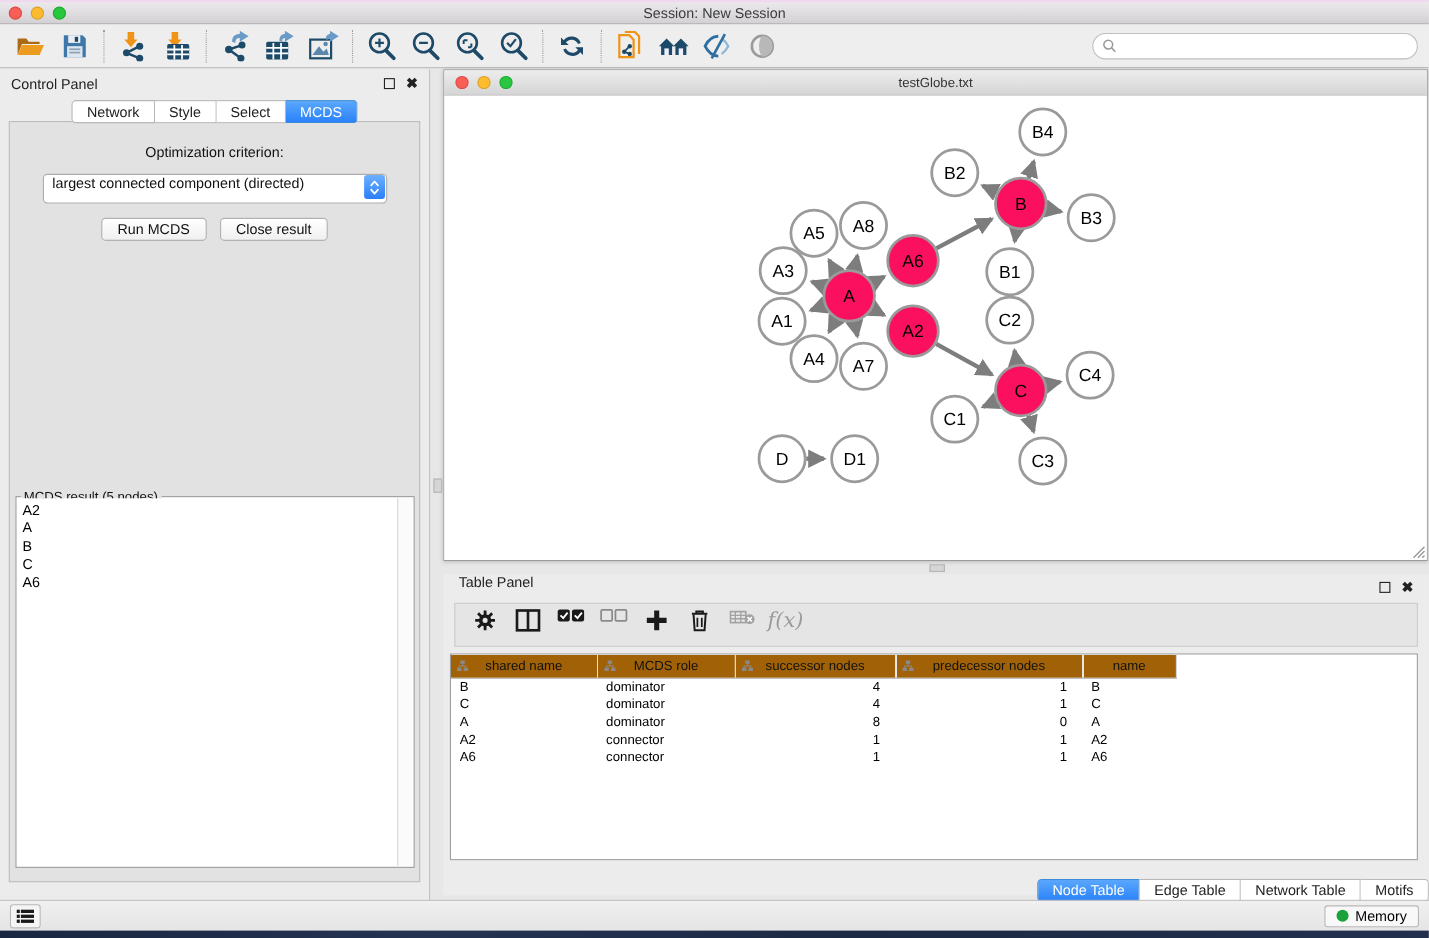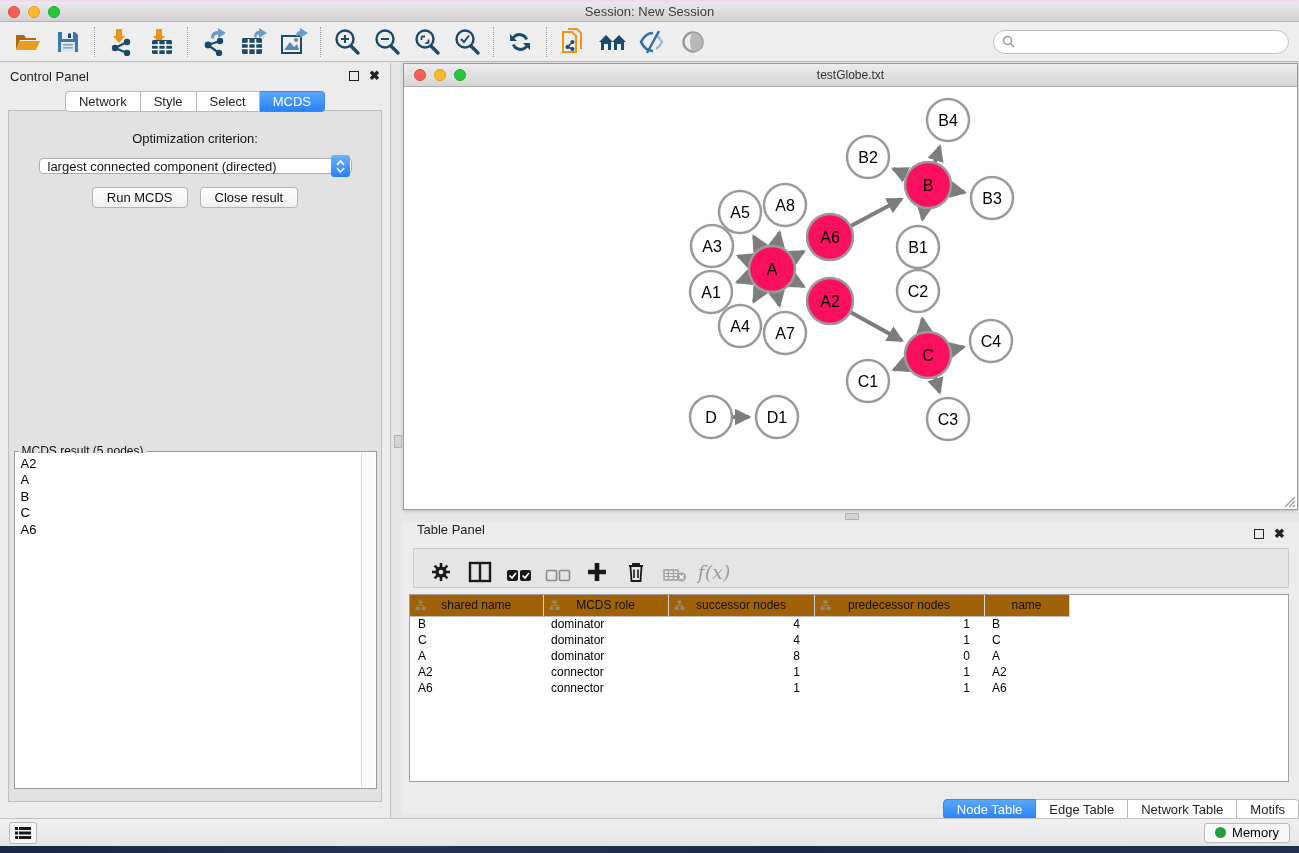--- a/index.html
+++ b/index.html
@@ -33,21 +33,21 @@
   .panel-btns { display:flex; gap:10px; align-items:center; }
   .float-btn { width:10px; height:10px; border:1.5px solid #222; background:transparent; display:inline-block; cursor:pointer; }
   .close-btn { font-size:13px; font-weight:bold; color:#222; cursor:pointer; line-height:10px; }
   .cp-tabs { display:flex; justify-content:center; margin-top:2px; position:relative; z-index:2; }
   .seg-tab { background:#fff; border:1px solid #b9b8b9; border-left:none; padding:2px 13px; font-size:13px; color:#222; cursor:pointer; }
   .seg-tab:first-child { border-left:1px solid #b9b8b9; border-radius:4px 0 0 4px; }
   .seg-tab:last-child { border-radius:0 4px 4px 0; }
   .seg-tab.selected { background:linear-gradient(#5aa7fd,#2a82f9); color:#fff; border-color:#3c8bda; }
   .cp-content { position:absolute; left:8px; right:8px; top:47px; bottom:16px; background:#e3e2e3; border:1px solid #bebdbe; display:flex; flex-direction:column; align-items:center; }
   .opt-label { margin-top:20px; font-size:13px; color:#111; }
-  .dropdown { margin-top:12px; width:313px; height:16px; background:#fff; border:1px solid #aeadae; border-radius:4px; display:flex; align-items:center; cursor:pointer; }
+  .dropdown { margin-top:12px; width:313px; height:27px; background:#fff; border:1px solid #aeadae; border-radius:4px; display:flex; cursor:pointer; }
   .dropdown .dd-value { flex:1; padding-left:8px; font-size:13px; white-space:nowrap; }
   .dd-stepper { width:19px; height:22px; border-radius:3px; background:linear-gradient(#6cb1fe,#2a7ef8); margin-right:1px; display:flex; flex-direction:column; align-items:center; justify-content:center; gap:1px; }
   .btn-row { margin-top:13px; display:flex; gap:12px; }
   .mac-btn { background:linear-gradient(#ffffff,#f0f0f0); border:1px solid #b4b3b4; border-radius:4px; padding:2px 14px; font-size:13px; color:#111; cursor:pointer; font-family:"Liberation Sans",sans-serif; }
   .cp-flex { flex:1; }
   .result-fieldset { width:363px; margin-bottom:12px; border:1px solid #9b9a9b; background:#fff; position:relative; height:338px; }
   .result-legend { position:absolute; top:-8px; left:4px; background:#e3e2e3; padding:0 3px; font-size:12px; color:#111; }
   .result-list { position:absolute; inset:1px 15px 1px 1px; background:#fff; overflow:hidden; padding-top:3px; }
   .result-item { font-size:13px; padding:0 5px; height:16.4px; line-height:16.4px; color:#000; }
   .result-scroll { position:absolute; top:1px; bottom:1px; right:1px; width:14px; background:#fbfbfb; border-left:1px solid #d8d8d8; }
@@ -60,21 +60,21 @@
   .net-canvas { position:relative; width:100%; height:422px; background:#fff; }
   .resize-grip { position:absolute; right:1px; bottom:1px; }
   .split-handle-v { position:absolute; left:394px; top:372px; width:8px; height:13px; background:#d6d5d6; border:1px solid #b5b4b5; }
   .split-handle-h { position:absolute; left:845px; top:450px; width:14px; height:7px; background:#d6d5d6; border:1px solid #b5b4b5; }
 
   
   .table-panel { position:absolute; left:403px; top:459px; width:896px; height:292px; background:#ececec; }
   .tp-header { height:24px; display:flex; padding:0 14px; }
   .tp-header .tp-title { flex:1; font-size:13px; color:#222; }
   .tp-toolbar { margin:2px 10px 0 10px; height:40px; background:#e6e5e6; border:1px solid #cccbcc; display:flex; align-items:center; padding:0 12px; gap:9px; }
-  .tpt-icon { width:30px; height:30px; display:flex; align-items:flex-end; justify-content:center; cursor:pointer; }
+  .tpt-icon { width:30px; height:30px; display:flex; align-items:flex-start; justify-content:center; cursor:pointer; }
   .tpt-icon.disabled { cursor:default; }
   .fx-label { font-family:"DejaVu Serif", serif; font-style:italic; font-size:19px; color:#9b9a9b; }
   .tp-tablewrap { margin:6px 10px 0 6px; height:188px; background:#fff; border:1px solid #a09fa0; overflow:hidden; }
   .tbl { border-collapse:collapse; table-layout:fixed; }
   .tbl th { height:21px; background:#a16207; border-right:1px solid #d4d3d4; border-bottom:1px solid #bebdbe; font-weight:normal; font-size:12px; color:#111; position:relative; }
   .tbl th .hdr-inner { display:flex; align-items:center; justify-content:center; gap:4px; padding:0 4px; }
   .tbl th .hdr-icon { position:absolute; left:5px; top:5px; }
   .tbl td { height:16px; font-size:12px; color:#000; padding:0 8px; white-space:nowrap; overflow:hidden; }
   .tbl td.num { text-align:right; padding-right:14px; }
   .tp-tabs { display:flex; justify-content:flex-end; margin-top:17px; }

